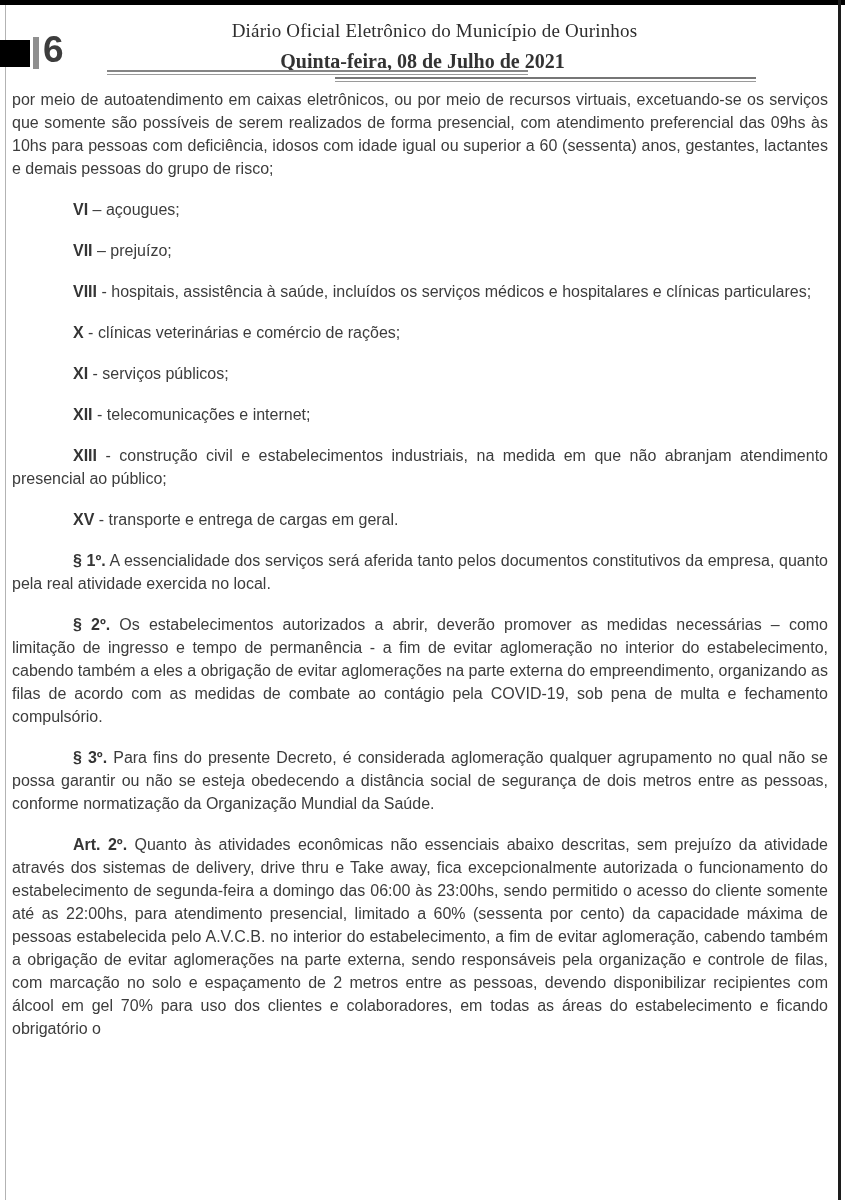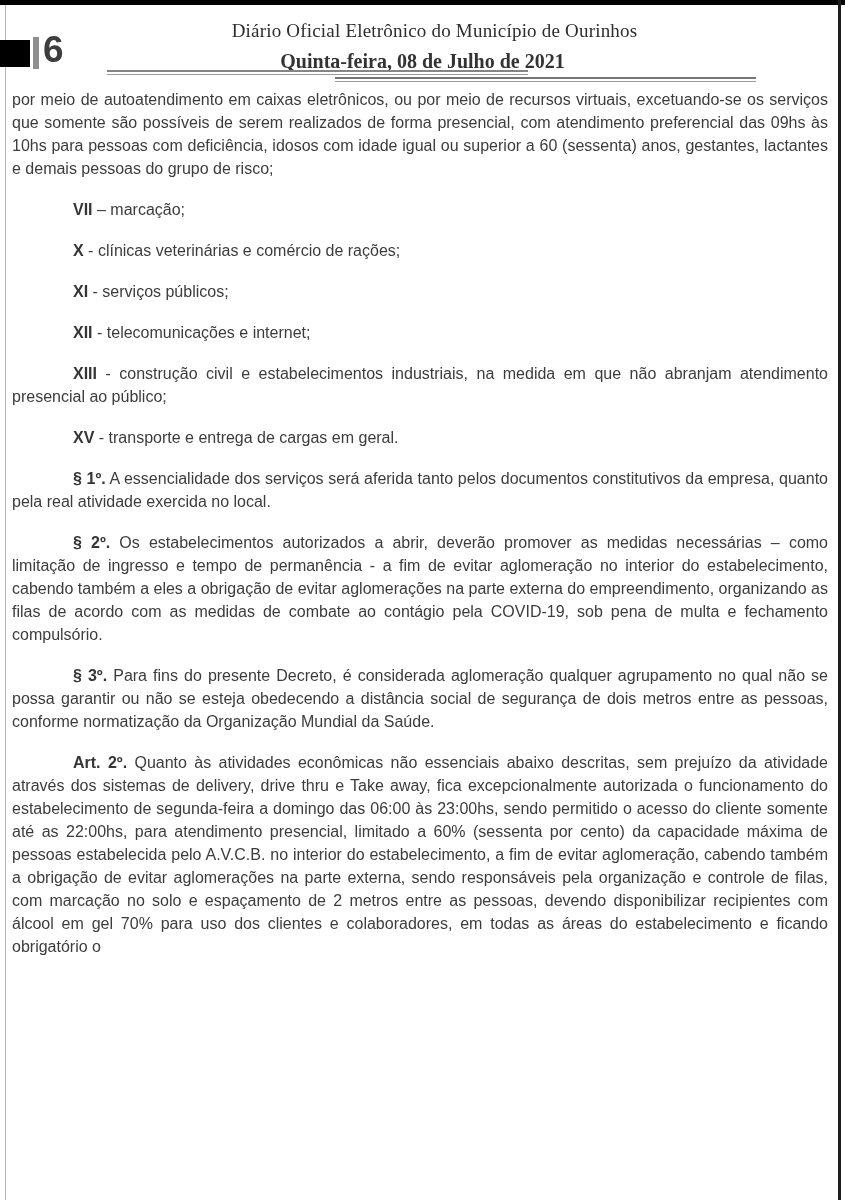--- a/index.html
+++ b/index.html
@@ -114,23 +114,25 @@
   <div class="pn">6</div>
 
   <div class="title">Diário Oficial Eletrônico do Município de Ourinhos</div>
   <div class="date">Quinta-feira, 08 de Julho de 2021</div>
   <div class="rule rule-a"></div>
   <div class="rule rule-b"></div>
 
   <div class="body">
     <p class="flush"><span>por meio de autoatendimento em caixas eletrônicos, ou por meio de recursos virtuais, excetuando-se os serviços que somente são possíveis de serem realizados de forma presencial, com atendimento preferencial das 09hs às 10hs para pessoas com deficiência, idosos com idade igual ou superior a 60 (sessenta) anos, gestantes, lactantes e demais pessoas do grupo de risco;</span></p>
 
+    <p><b>VI</b><span> – açougues;</span></p>
 
-    <p><b>VII</b><span> – marcação;</span></p>
+    <p><b>VII</b><span> – prejuízo;</span></p>
 
+    <p><b>VIII</b><span> - hospitais, assistência à saúde, incluídos os serviços médicos e hospitalares e clínicas particulares;</span></p>
 
 
     <p><b>X</b><span> - clínicas veterinárias e comércio de rações;</span></p>
 
     <p><b>XI</b><span> - serviços públicos;</span></p>
 
     <p><b>XII</b><span> - telecomunicações e internet;</span></p>
 
     <p><b>XIII</b><span> - construção civil e estabelecimentos industriais, na medida em que não abranjam atendimento presencial ao público;</span></p>
 

